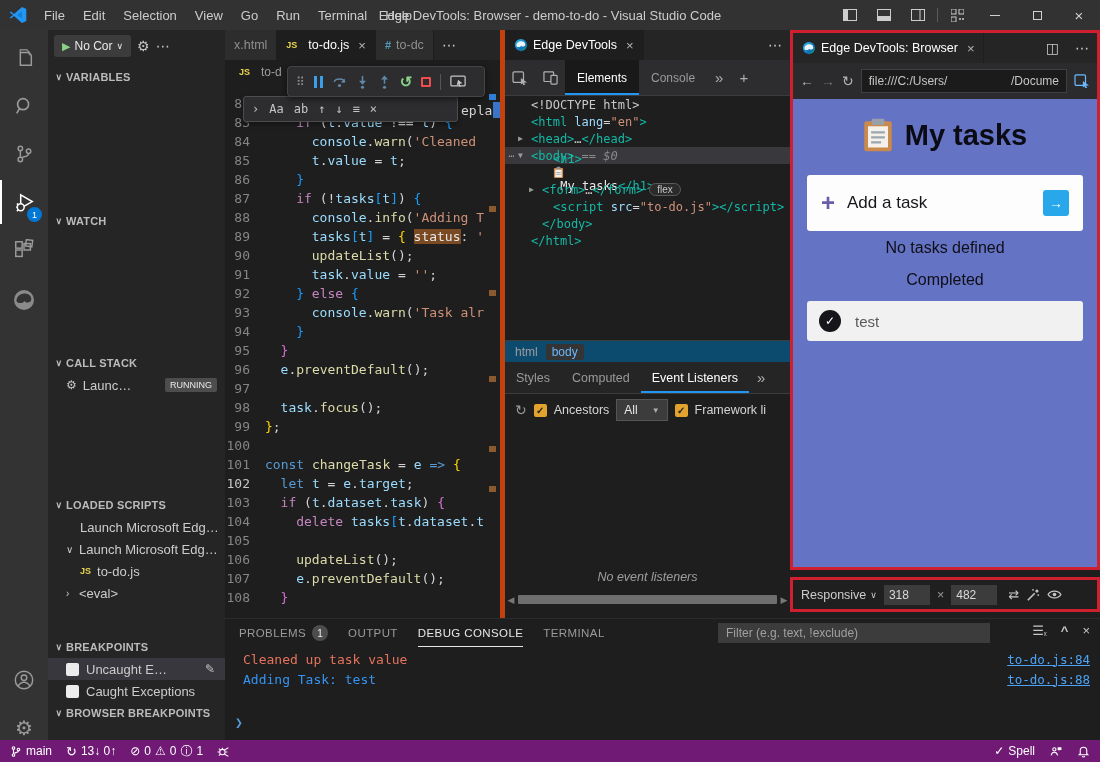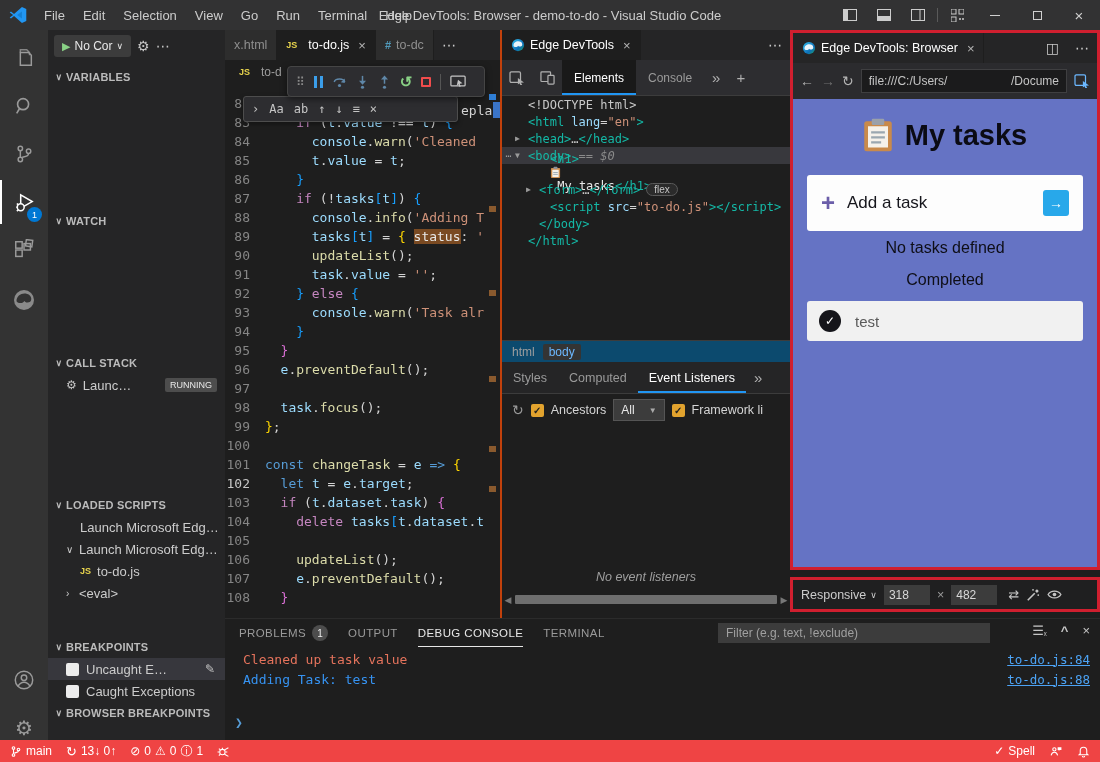--- a/index.html
+++ b/index.html
@@ -43,21 +43,21 @@
   .sb-cb{width:13px;height:13px;background:#ececec;border-radius:2px;margin-right:7px;flex:none}
   .js-ico{color:#e8d44d;font-size:9px;font-weight:bold;margin-right:6px;flex:none}
   .sb-bug{font-size:12px;margin-right:6px;color:#c5c5c5}
   .sb-label{overflow:hidden;text-overflow:ellipsis;flex:1}
   .sb-badge{background:#4d4d4d;color:#e8e8e8;font-size:9px;padding:2px 5px;border-radius:2px;margin-right:8px;flex:none}
   .sb-pencil{color:#c5c5c5;margin-right:10px;flex:none;font-size:12px}
 
   
   .editors{position:absolute;top:0;left:225px;right:0;height:588px}
   .group{position:absolute;top:0;height:588px;background:#1e1e1e}
-  .g1{left:0;width:275px}.g2{left:275px;width:290px;border-left:2px solid #c2410c}.g3{left:565px;width:310px}
+  .g1{left:0;width:275px}.g2{left:275px;width:290px;border-left:5px solid #c2410c}.g3{left:565px;width:310px}
   .tabsbar{height:30px;background:#252526;display:flex;align-items:stretch;overflow:hidden}
   .tab{display:flex;align-items:center;gap:5px;padding:0 9px;font-size:12.5px;color:#8f8f8f;background:#2d2d2d;border-right:1px solid #1e1e1e;white-space:nowrap}
   .tab.active{background:#1e1e1e;color:#ffffff}
   .tab .close{color:#b5b5b5;font-size:13px;margin-left:4px}
   .tab-dots{display:flex;align-items:center;color:#cccccc;padding:0 8px;font-size:14px}
   .hash-ico{color:#519aba;font-weight:bold;font-size:11px}
   .crumbs{height:24px;display:flex;align-items:center;gap:5px;padding-left:14px;font-size:12px;color:#9d9d9d;background:#1e1e1e}
 
   
   .code{position:absolute;top:54px;left:0;right:14px;bottom:0;overflow:hidden;padding-top:12px;font-size:13px}
@@ -145,21 +145,21 @@
   .picos{position:absolute;top:4px;right:10px;display:flex;gap:14px;color:#c5c5c5;font-size:13px;align-items:center}
   .console{position:absolute;top:30px;left:0;right:0}
   .crow{height:20px;display:flex;align-items:center;padding:0 10px 0 18px;font-size:13px}
   .crow.sel{background:#2d2f33}
   .ctxt{flex:1;white-space:pre}
   .cr-warn{color:#e5735c}.cr-info{color:#3693f2}
   .clink{color:#4ca3f5;text-decoration:underline;font-size:12.5px;font-family:"DejaVu Sans Mono",monospace}
   .prompt{position:absolute;top:96px;left:10px;color:#569cd6;font-size:13px;font-weight:bold}
 
   
-  .statusbar{position:absolute;left:0;right:0;bottom:0;height:22px;background:#ef4444;color:#ffffff;display:flex;align-items:center;font-size:12px;padding:0 10px;z-index:50}
+  .statusbar{position:absolute;left:0;right:0;bottom:0;height:22px;background:#701a75;color:#ffffff;display:flex;align-items:center;font-size:12px;padding:0 10px;z-index:50}
   .st-item{display:flex;align-items:center;gap:4px;margin-right:14px;white-space:nowrap}
   .st-right{margin-left:auto;display:flex;align-items:center;gap:14px}
   svg{display:block}
 </style>
 </head>
 <body>
 
 <div class="win">
 
   <div class="titlebar">

